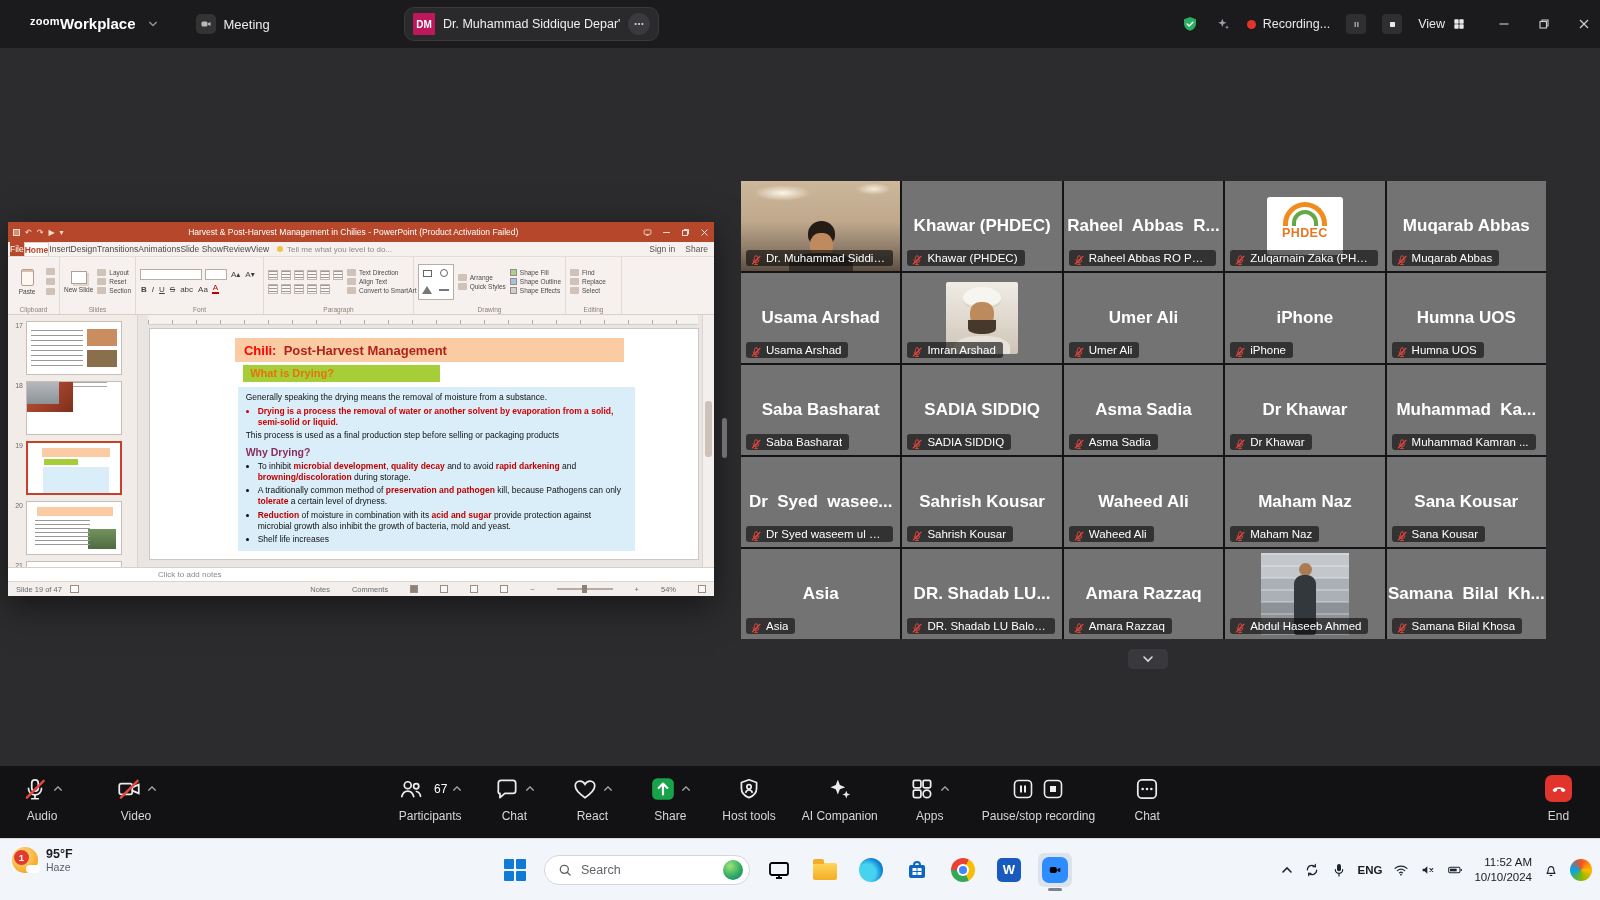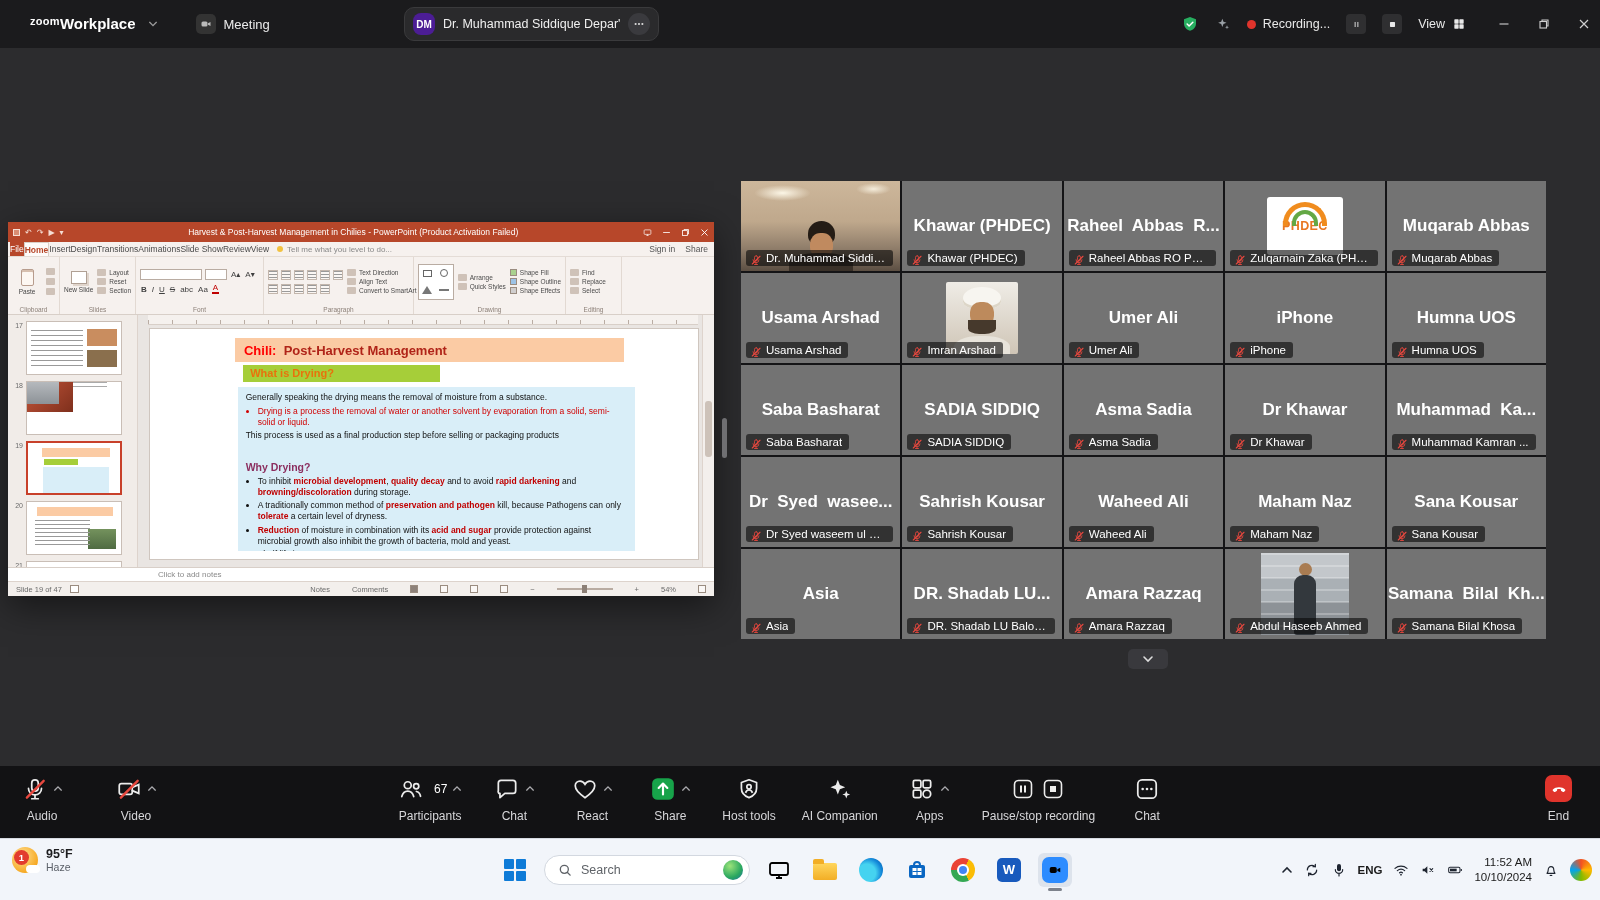--- a/index.html
+++ b/index.html
@@ -8,21 +8,21 @@
 
   
   #topbar{position:absolute;top:0;left:0;right:0;height:48px;background:#1b1b1d;display:flex;align-items:center;padding:0 10px;z-index:30}
   .brand{display:flex;flex-direction:row;line-height:1.05;margin-left:20px}
   .brand-top{font-size:11px;font-weight:700;color:#fff;letter-spacing:.3px}
   .brand-bottom{font-size:15px;color:#fff;font-weight:600}
   .brand-chev{margin-left:12px;color:#9a9a9a}
   .meeting-tab{display:flex;align-items:center;gap:8px;margin-left:38px;color:#ececec;font-size:13px;cursor:pointer}
   .mt-ic{width:20px;height:20px;border-radius:5px;background:#333;display:flex;align-items:center;justify-content:center;color:#bbb}
   .meeting-pill{position:absolute;left:404px;top:7px;height:34px;display:flex;align-items:center;gap:8px;background:#2a2a2c;border:1px solid #3a3a3c;border-radius:10px;padding:0 8px;cursor:pointer}
-  .avatar{width:22px;height:22px;border-radius:8px;background:#4c1d95;color:#fff;font-size:10px;font-weight:700;display:flex;align-items:center;justify-content:center}
+  .avatar{width:22px;height:22px;border-radius:1px;background:#be185d;color:#fff;font-size:10px;font-weight:700;display:flex;align-items:center;justify-content:center}
   .pill-title{color:#f0f0f0;font-size:12.5px;white-space:nowrap;max-width:180px;overflow:hidden}
   .pill-more{width:22px;height:22px;border-radius:50%;background:#3a3a3e;color:#ddd;display:flex;align-items:center;justify-content:center}
   .top-right{position:absolute;right:10px;top:0;height:48px;display:flex;align-items:center;gap:16px}
   .rec{display:flex;align-items:center;gap:7px;color:#e9e9e9;font-size:12.5px}
   .rec-dot{width:9px;height:9px;border-radius:50%;background:#e0342c}
   .mini-btn{width:20px;height:20px;border-radius:4px;background:#2f2f31;color:#e9e9e9;display:flex;align-items:center;justify-content:center;cursor:pointer}
   .view{display:flex;align-items:center;gap:7px;color:#e9e9e9;font-size:12.5px;cursor:pointer}
   .winbtns{display:flex;gap:28px;margin-left:16px;color:#cfcfcf}
   .winbtns span{cursor:pointer}
 
@@ -96,22 +96,22 @@
   .vthumb{position:absolute;left:2px;right:2px;top:34%;height:56px;background:#cdc2b9;border-radius:3px}
   .slide{position:absolute;left:12px;top:14px;right:16px;bottom:8px;background:#fff;box-shadow:0 0 0 1px #cfc6bf}
   .banner-title{position:absolute;left:15.5%;top:4%;width:71%;height:24px;background:#fbcba4;display:flex;align-items:center;padding-left:9px;white-space:pre}
   .banner-title .tp{color:#f00;font-size:13px;font-weight:700}
   .banner-title .tr{color:#b02418;font-size:13px;font-weight:700}
   .banner-sub{position:absolute;left:17%;top:15.5%;width:36%;height:17px;background:#a6ce39;display:flex;align-items:center;padding-left:7px}
   .banner-sub span{color:#e8720c;font-size:11px;font-weight:700}
   .content-box{position:absolute;left:16%;top:25%;width:72.5%;bottom:3.5%;background:#d9eef8;padding:5px 8px;font-size:8.5px;color:#111;line-height:1.3;overflow:hidden}
   .content-box .intro{margin-bottom:3px}
   .redlist{margin:0 0 2px 12px}
-  .redline{color:#d00000;font-weight:400}
-  .content-box .after{margin-bottom:20px}
+  .redline{color:#d00000;font-weight:700}
+  .content-box .after{margin-bottom:5px}
   .why{color:#8b2e5f;font-size:10.5px;font-weight:700;margin:2px 0 2px}
   .bullets{margin:0 0 0 12px}
   .bullets li{margin-bottom:2px}
   .seg-r{color:#c00000;font-weight:700}
   .ppt-notes{height:14px;background:#fff;border-top:1px solid #d8cfc8;font-size:8px;color:#8a8a8a;display:flex;align-items:center;padding-left:150px}
   .ppt-status{height:15px;background:#f3efec;border-top:1px solid #ddd3cc;display:flex;align-items:center;font-size:7.5px;color:#6a6a6a;padding:0 8px;gap:8px}
   .spell{width:9px;height:8px;border:1px solid #9a8c80;background:#fff}
   .st-right{margin-left:auto;display:flex;align-items:center;gap:22px}
   .vico{width:8px;height:8px;border:1px solid #9a8c80;background:#fbf8f6;display:inline-block}
   .vico.f{background:#8d8179}
@@ -125,21 +125,21 @@
   .cname{font-size:17px;font-weight:700;color:#fff;white-space:pre;text-align:center;padding:0 6px}
   .plabel{position:absolute;left:5px;bottom:5px;display:flex;align-items:center;gap:4px;background:rgba(10,10,10,.62);border-radius:3px;padding:2px 7px 2px 4px;max-width:calc(100% - 12px)}
   .plabel .mi{width:12px;height:12px;flex:none;color:#f0483e}
   .plabel span.lt{font-size:11.5px;color:#fff;white-space:nowrap;overflow:hidden;text-overflow:ellipsis}
   .vscene{position:absolute;inset:0;background:linear-gradient(180deg,#cdb79b 0%,#bfa88c 45%,#8f7d6a 75%,#5c4f43 100%)}
   .vscene .lightA{position:absolute;left:8%;top:4%;width:36%;height:18%;border-radius:50%;background:radial-gradient(ellipse,rgba(255,250,235,.95),rgba(255,250,235,0) 70%)}
   .vscene .lightB{position:absolute;right:6%;top:2%;width:22%;height:14%;border-radius:50%;background:radial-gradient(ellipse,rgba(255,250,235,.8),rgba(255,250,235,0) 70%)}
   .vscene .hair{position:absolute;left:42%;bottom:28%;width:17%;height:28%;background:#241c15;border-radius:50% 50% 42% 42%}
   .vscene .face{position:absolute;left:43.5%;bottom:16%;width:14%;height:26%;background:#c08a5f;border-radius:46% 46% 40% 40%}
   .vscene .torso{position:absolute;left:30%;bottom:-4%;width:40%;height:24%;background:#3a3129;border-radius:45% 45% 0 0}
-  .phcard{width:76px;height:58px;background:#fff;border-radius:3px;position:relative;display:flex;align-items:flex-end;justify-content:center;padding-bottom:22px}
+  .phcard{width:76px;height:58px;background:#fff;border-radius:3px;position:relative;display:flex;align-items:flex-end;justify-content:center;padding-bottom:15px}
   .pharc{position:absolute;top:5px;left:50%;transform:translateX(-50%);width:44px;height:24px;border:5px solid #f08c1e;border-bottom:none;border-radius:44px 44px 0 0}
   .pharc::before{content:"";position:absolute;top:3px;left:4px;right:4px;bottom:0;border:4px solid #63a844;border-bottom:none;border-radius:36px 36px 0 0}
   .phtxt{font-size:12.5px;font-weight:700;color:#e87722;letter-spacing:.4px}
   .iphoto{width:72px;height:72px;position:relative;background:linear-gradient(180deg,#efece6,#cfc5b6);overflow:hidden;border-radius:2px}
   .iphoto .tur{position:absolute;top:5px;left:17px;width:38px;height:22px;background:#f7f5f0;border-radius:50% 50% 35% 35%;box-shadow:inset 0 -3px 0 #ddd6c8}
   .iphoto .fc{position:absolute;top:20px;left:24px;width:24px;height:24px;background:#bd8a5c;border-radius:42%}
   .iphoto .bd{position:absolute;top:38px;left:22px;width:28px;height:14px;background:#46392c;border-radius:0 0 40% 40%}
   .iphoto .sh{position:absolute;bottom:-6px;left:8px;right:8px;height:24px;background:#e7e3da;border-radius:45% 45% 0 0}
   .aphoto{width:88px;height:82px;position:relative;background:linear-gradient(180deg,#c3c7cb 0 30%,#aab0b5 30% 60%,#8d9297 60%);overflow:hidden}
   .aphoto::before{content:"";position:absolute;inset:0;background:repeating-linear-gradient(180deg,rgba(255,255,255,.25) 0 2px,transparent 2px 12px)}

